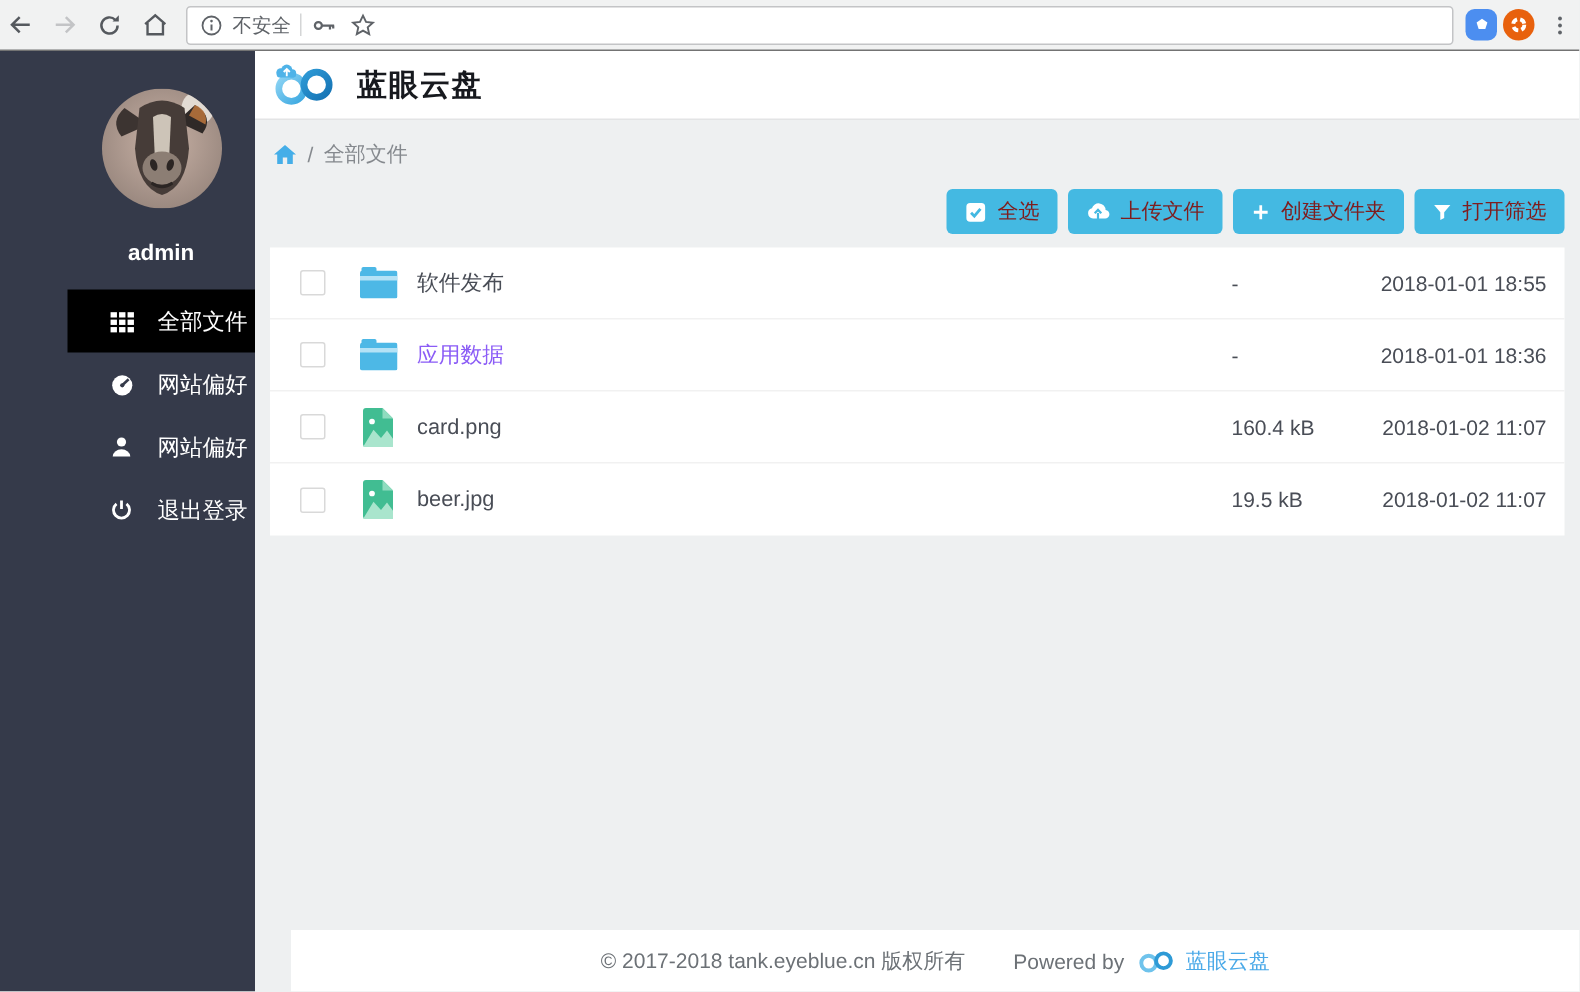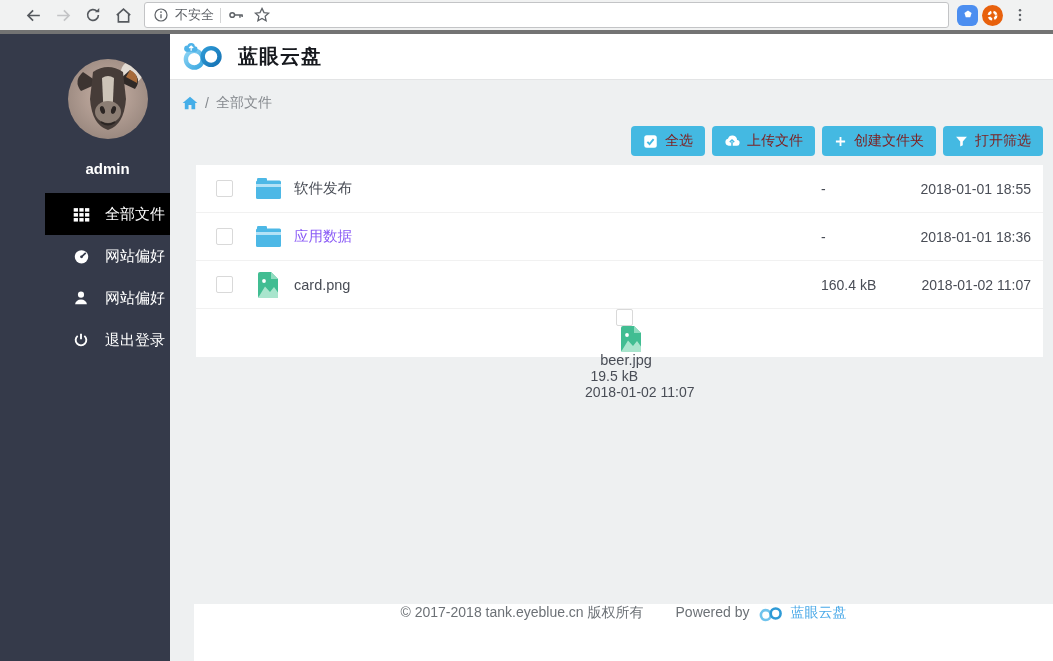--- a/index.html
+++ b/index.html
@@ -1,21 +1,21 @@
 <!DOCTYPE html>
 <html><head>
 <meta charset="utf-8">
 <style>
   * { margin:0; padding:0; box-sizing:border-box; }
   html,body { width:1053px; height:661px; overflow:hidden;
     font-family:"Liberation Sans","DejaVu Sans",sans-serif; background:#eef0f1; }
 
   
-  .browser-bar { height:34px; background:#f1f2f2; border-bottom:4px solid #737373;
-    display:flex; align-items:center; padding:0 20px; gap:4px; }
+  .browser-bar { height:34px; background:#f1f2f2; border-bottom:1px solid #737373;
+    display:flex; align-items:center; padding:0 0; gap:4px; }
   .nav-btn { width:26px; height:26px; display:flex; align-items:center; justify-content:center;
     border-radius:50%; cursor:pointer; flex:0 0 auto; }
   .address-bar { flex:1; height:26px; background:#fff; border:1px solid #c3c4c6; border-radius:3px;
     display:flex; align-items:center; padding:0 8px; gap:6px; margin:0 4px; min-width:0; }
   .sec-label { font-size:13px; color:#5f6368; white-space:nowrap; }
   .vsep { width:1px; height:15px; background:#d4d5d6; }
   .url { font-size:13.5px; white-space:nowrap; overflow:hidden; flex:1; min-width:0; }
   .url .domain { color:#3c4043; }
   .url .path { color:#8a8f94; }
   .addr-icons { display:flex; align-items:center; gap:8px; flex:0 0 auto; }
@@ -46,34 +46,34 @@
   .content { flex:1; background:#eef0f1; padding:0 10px; min-width:0; }
   .breadcrumb { margin-top:14px; display:flex; align-items:center; gap:7px;
     font-size:14px; color:#85898e; padding-left:2px; }
   .crumb-link { color:#85898e; cursor:pointer; }
 
   .actions { display:flex; justify-content:flex-end; gap:7px; margin-top:14px; }
   .btn { background:#44b9e2; border:none; border-radius:4px; height:30px; padding:0 12px;
     color:#7f1d1d; font-size:14px; display:flex; align-items:center; gap:7px; cursor:pointer;
     font-family:inherit; }
 
-  .file-list { background:#fff; margin-top:9px;margin-left:16px; }
+  .file-list { background:#fff; margin-top:9px; }
   .file-row { height:48px; display:flex; align-items:center; padding:0 10px;
     border-bottom:1px solid #f1f1f1; cursor:pointer; }
-  .file-row:last-child { border-bottom:none;flex-direction:column; }
+  .file-row:last-child { border-bottom:none; }
   .checkbox { width:17px; height:17px; background:#fff; border:1px solid #d9d9d9;
     border-radius:2px; margin-left:10px; flex:0 0 auto; cursor:pointer; }
   .file-icon { width:26px; margin-left:22px; display:flex; justify-content:center; flex:0 0 auto; }
   .file-name { margin-left:13px; font-size:14.5px; color:#494d56; flex:1; min-width:0; }
   .file-name.highlight { color:#8b5cf6; }
   .file-size { width:58px; font-size:14px; color:#494d56; text-align:left; flex:0 0 auto; }
   .file-date { width:112px; margin-left:40px; margin-right:2px; font-size:14px; color:#494d56;
     text-align:right; flex:0 0 auto; white-space:nowrap; }
 
-  .footer { height:57px; background:#fff; display:flex; align-items:flex-start; justify-content:center;
+  .footer { height:41px; background:#fff; display:flex; align-items:center; justify-content:center;
     gap:9px; font-size:14px; color:#6c7176;margin-left:24px; }
   .footer .brand-link { color:#4aa9e8; display:flex; align-items:center; gap:5px; cursor:pointer; }
 </style>
 </head>
 <body>
 
 <div class="browser-bar">
   <div class="nav-btn">
     <svg width="19" height="19" viewBox="0 0 24 24">
         <path d="M20 12H5M11.5 5.5 5 12l6.5 6.5" stroke="#55595e" stroke-width="2.1" fill="none"></path>

